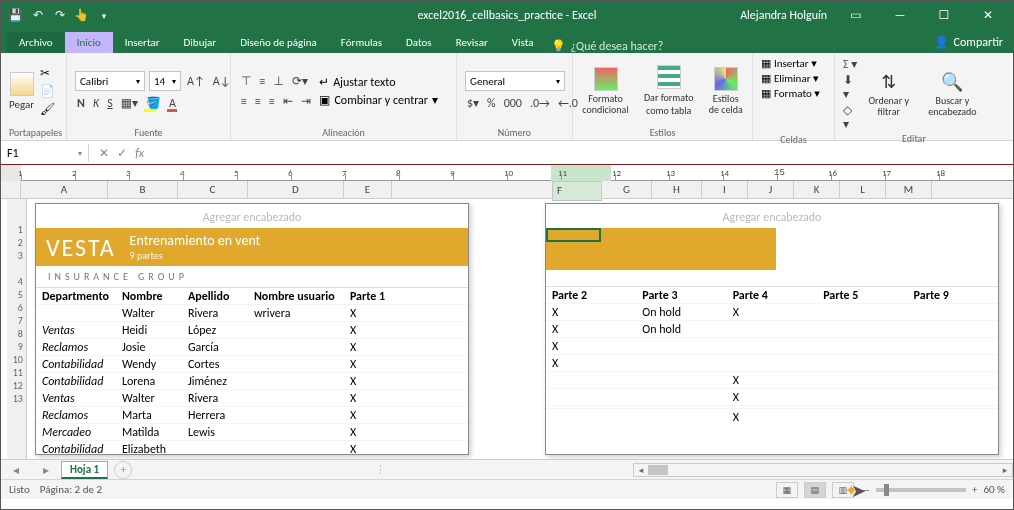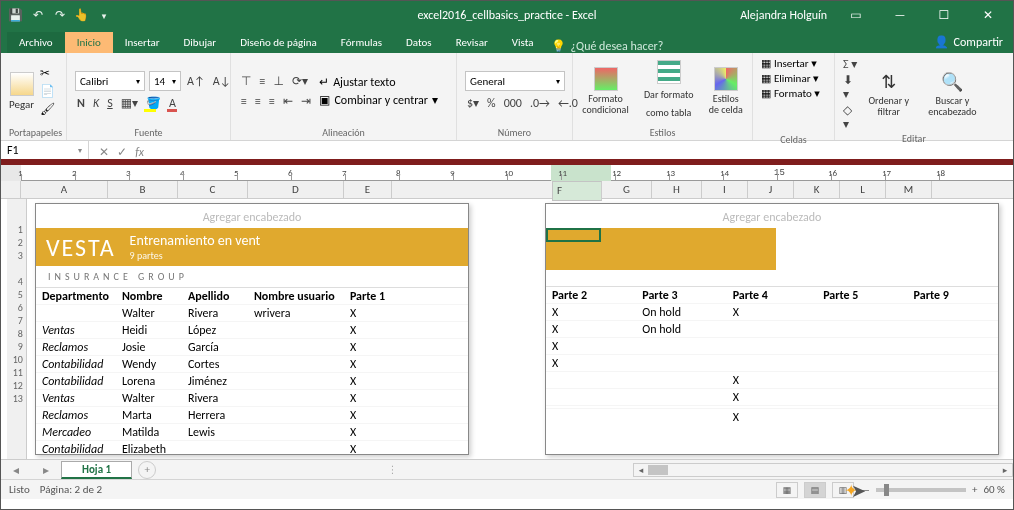--- a/index.html
+++ b/index.html
@@ -6,34 +6,34 @@
 body{width:1014px;height:510px;overflow:hidden;border:1px solid #555;background:#fff;font-size:12px;}
 .titlebar{height:28px;background:#217346;color:#fff;display:flex;align-items:center;position:relative;}
 .tb-left{display:flex;align-items:center;gap:8px;padding-left:8px;}
 .tb-ic{width:14px;height:14px;display:flex;align-items:center;justify-content:center;font-size:12px;opacity:.9;}
 .tb-title{position:absolute;left:50%;transform:translateX(-50%);font-size:12px;}
 .tb-right{margin-left:auto;display:flex;align-items:center;gap:14px;padding-right:10px;}
 .win-btn{width:30px;height:18px;display:flex;align-items:center;justify-content:center;font-size:12px;}
 .menubar{height:24px;background:#217346;display:flex;align-items:flex-end;padding-left:6px;}
 .menu-item{color:#fff;padding:4px 12px;font-size:11px;}
 .menu-item.archivo{background:#1d6a40;}
-.menu-item.active{background:#fdba74;color:#217346;}
+.menu-item.active{background:#c4b5fd;color:#217346;}
 .tellme{color:#cfe8db;margin-left:6px;display:flex;align-items:center;gap:4px;}
 .share{margin-left:auto;color:#fff;padding:4px 10px;display:flex;align-items:center;gap:4px;}
 .ribbon{height:88px;background:#f4f4f4;border-bottom:1px solid #d4d4d4;display:flex;}
 .rgroup{border-right:1px solid #e0e0e0;display:flex;flex-direction:column;justify-content:space-between;padding:4px 8px 1px 8px;}
 .ggrow{flex:1;display:flex;align-items:center;gap:6px;}
 .glabel{text-align:center;font-size:10px;color:#666;padding-top:1px;}
 .vstack{display:flex;flex-direction:column;align-items:center;gap:2px;font-size:11px;color:#333;}
 .bigic{width:24px;height:24px;background:#fff;border:1px solid #ccc;}
 .fontbox{display:flex;flex-direction:column;gap:4px;}
 .frow{display:flex;align-items:center;gap:4px;}
 .sel{background:#fff;border:1px solid #c4c4c4;height:20px;display:flex;align-items:center;padding:0 4px;font-size:11px;}
 .fbtn{font-size:12px;color:#444;padding:1px 2px;}
-.namebox-row{height:24px;border-bottom:6px solid #7f1d1d;display:flex;align-items:flex-end;background:#fff;}
+.namebox-row{height:24px;border-bottom:1px solid #7f1d1d;display:flex;align-items:center;background:#fff;}
 .namebox{width:88px;border-right:1px solid #d4d4d4;padding:2px 6px;display:flex;align-items:center;justify-content:space-between;}
 .fx-area{display:flex;align-items:center;gap:8px;padding-left:10px;color:#888;}
 .sheet{position:relative;height:294px;background:#fff;overflow:hidden;}
 .ruler{height:16px;background:#fff;border-bottom:1px solid #999;position:relative;}
 .ruler .shade{position:absolute;top:0;height:16px;background:#e8e8e8;}
 .ruler .tick{position:absolute;bottom:0;height:6px;border-left:1px solid #999;}
 .ruler .num{position:absolute;bottom:2px;font-size:9px;color:#444;}
 .colrow{height:18px;display:flex;background:#f0f0f0;border-bottom:1px solid #ccc;}
 .colh{flex:0 0 auto;border-right:1px solid #ccc;text-align:center;font-size:11px;color:#444;line-height:18px;}
 .colh.sel{background:#d6e9d8;}
@@ -50,21 +50,21 @@
 .vesta .sub2{font-size:10px;opacity:.9;}
 .insg{font-size:10px;letter-spacing:4px;color:#777;padding:4px 12px;}
 .tbl{width:100%;border-collapse:collapse;font-size:12px;}
 .tbl th{text-align:left;font-weight:bold;padding:1px 6px;border-top:1px solid #ddd;}
 .tbl td{padding:1px 6px;border-top:1px solid rgba(0,0,0,0.04);}
 .tbl td.it{font-style:italic;}
 .p2sel{position:absolute;top:28px;left:0;width:55px;height:14px;border:2px solid #1f7246;background:#e0a92e;}
 .p2bar{background:#e0a92e;height:42px;width:230px;color:#fff;padding:2px 6px;font-size:12px;margin-top:28px;}
 .tabbar{height:20px;border-top:1px solid #ccc;display:flex;align-items:center;background:#f4f4f4;}
 .tabnav{width:60px;display:flex;justify-content:space-around;color:#888;}
-.sheettab{background:#fff;border:1px solid #aaa;border-bottom:2px solid #217346;padding:1px 20px;font-size:11px;font-weight:bold;color:#217346;}
+.sheettab{background:#fff;border:1px solid #aaa;border-bottom:2px solid #217346;padding:1px 8px;font-size:11px;font-weight:bold;color:#217346;}
 .plus{width:18px;height:18px;border:1px solid #ccc;border-radius:9px;margin-left:6px;text-align:center;font-size:11px;color:#888;line-height:16px;}
 .hscroll{margin-left:auto;width:380px;height:14px;border:1px solid #ccc;background:#f4f4f4;position:relative;}
 .hscroll .thumb{position:absolute;left:2px;top:1px;height:10px;width:20px;background:#c4c4c4;}
 .hscroll .arr{position:absolute;top:0;width:14px;height:12px;text-align:center;font-size:9px;color:#666;}
 .status{height:20px;background:#f4f4f4;border-top:1px solid #d4d4d4;display:flex;align-items:center;font-size:11px;color:#555;padding:0 8px;}
 .status .right{margin-left:auto;display:flex;align-items:center;gap:6px;}
 .viewbtn{width:22px;height:16px;border:1px solid #ccc;display:flex;align-items:center;justify-content:center;font-size:9px;}
 .viewbtn.act{background:#d4d4d4;}
 .slider{width:90px;height:4px;background:#c4c4c4;position:relative;}
 .slider .knob{position:absolute;left:8px;top:-4px;width:5px;height:12px;background:#888;}
@@ -199,21 +199,21 @@
   </div>
 
   <div class="rgroup" style="width:180px;">
     <div class="ggrow" style="gap:10px;">
       <div class="vstack">
           <div class="bigic" style="background:linear-gradient(#e66,#6e6);"></div>
           <span style="text-align:center;font-size:10px;line-height:11px;">Formato condicional</span>
         </div>
       <div class="vstack">
           <div class="bigic" style="background:repeating-linear-gradient(#4a8,#4a8 4px,#fff 4px,#fff 8px);"></div>
-          <span style="text-align:center;font-size:10px;line-height:18px;">Dar formato como tabla</span>
+          <span style="text-align:center;font-size:10px;line-height:13px;">Dar formato como tabla</span>
         </div>
       <div class="vstack">
           <div class="bigic" style="background:conic-gradient(#e66,#6e6,#66e,#ee6);"></div>
           <span style="text-align:center;font-size:10px;line-height:11px;">Estilos de celda</span>
         </div>
     </div>
     <div class="glabel">Estilos</div>
   </div>
 
   <div class="rgroup" style="width:82px;gap:32px;">

